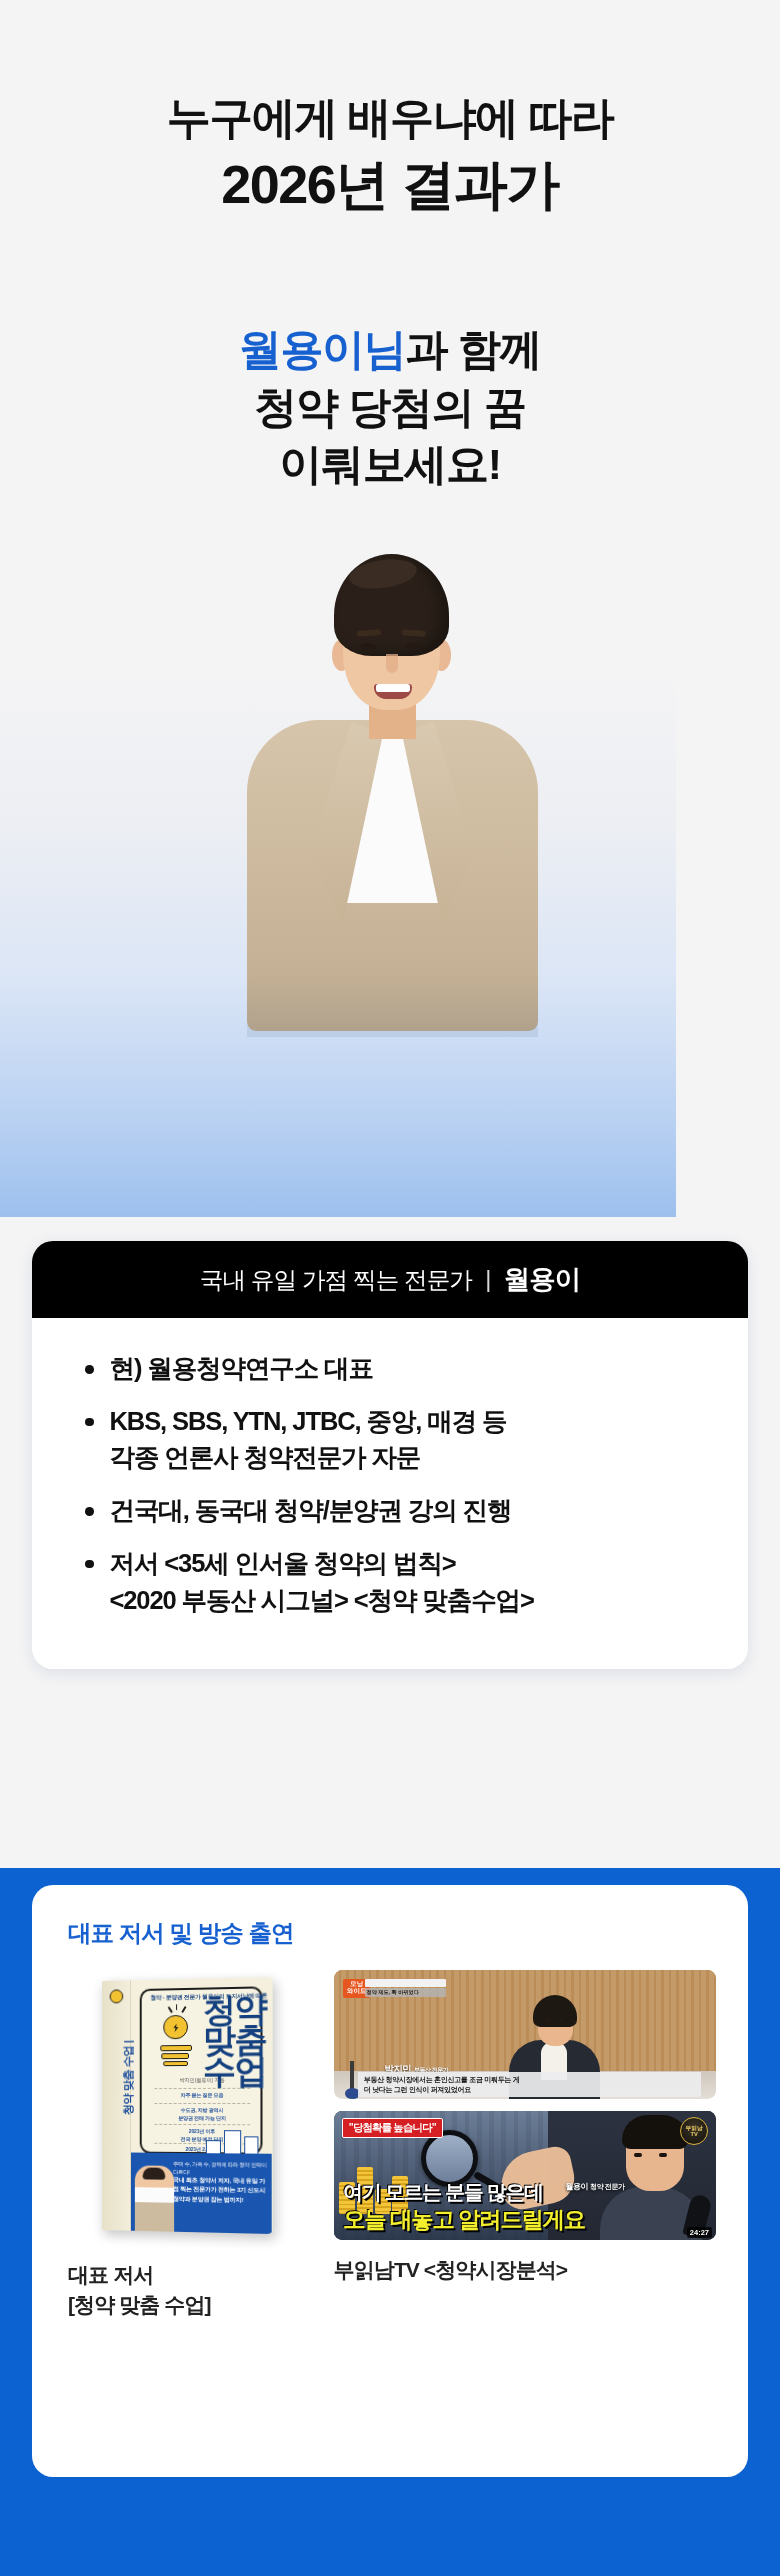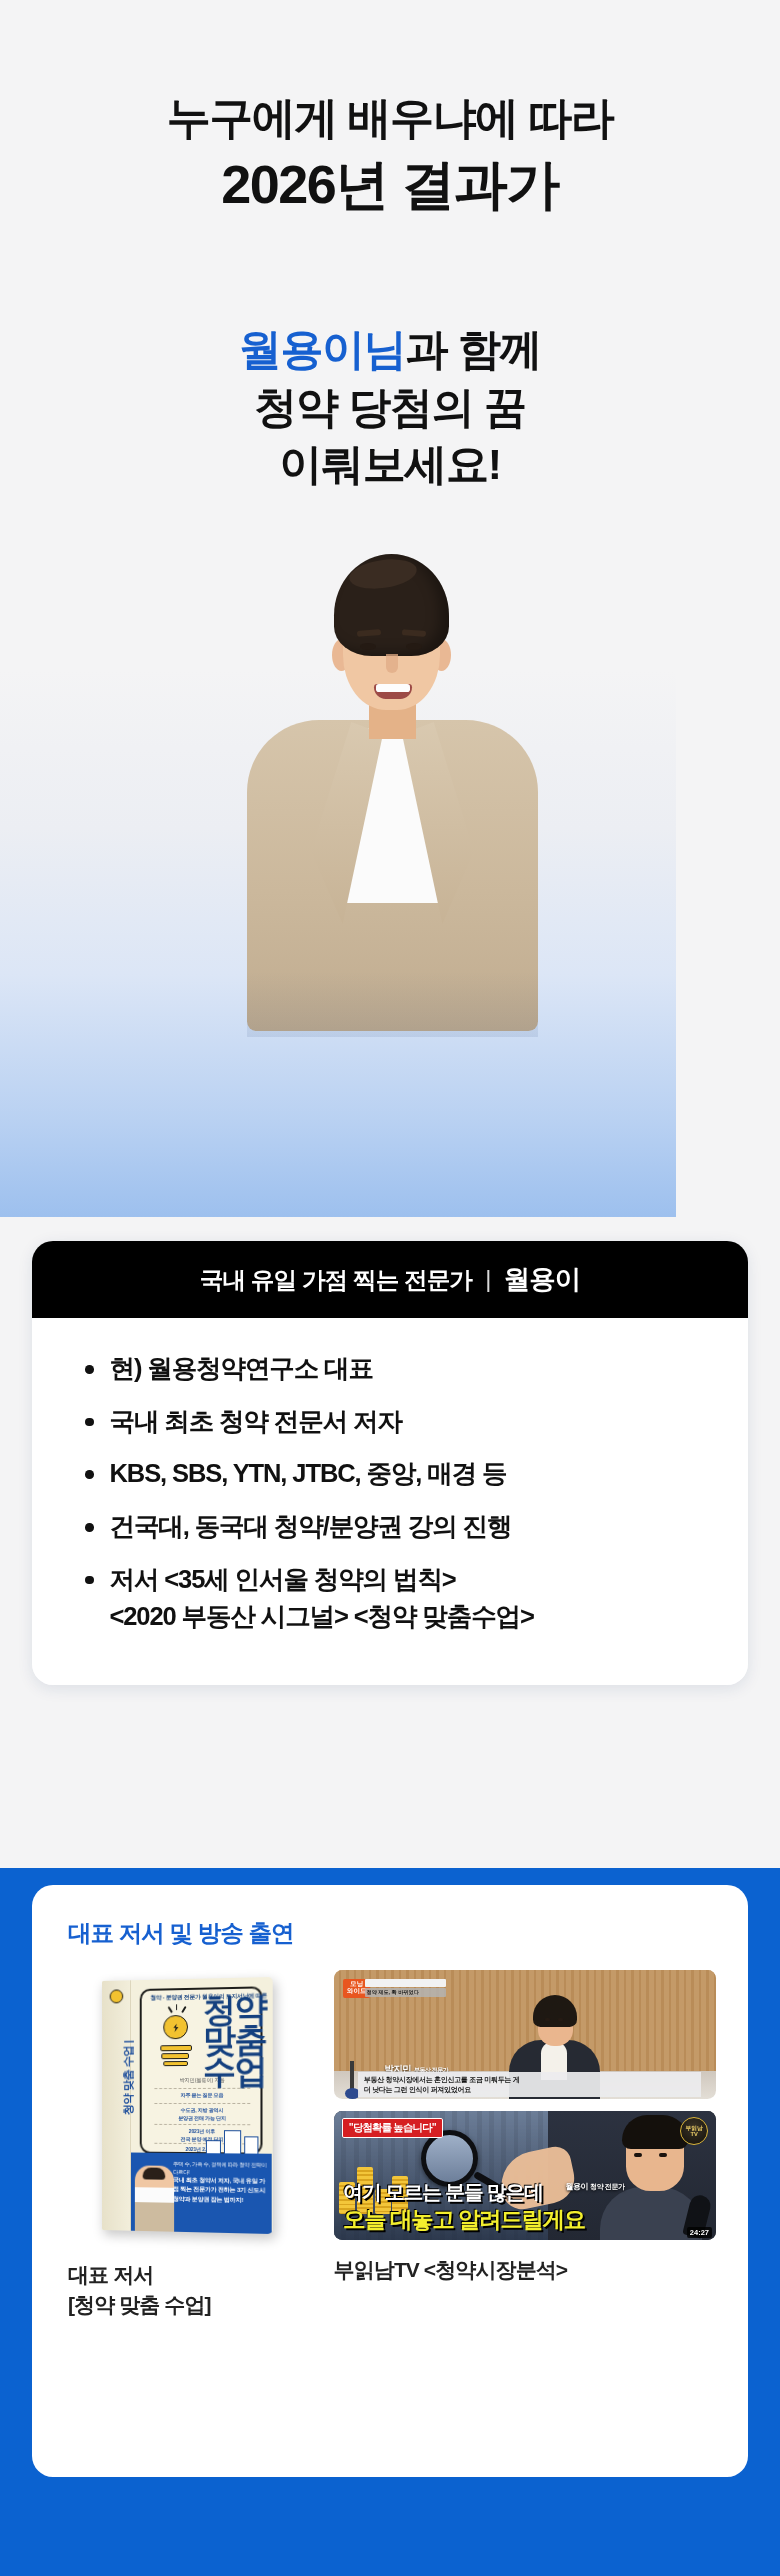--- a/index.html
+++ b/index.html
@@ -84,21 +84,21 @@
   .profile-card{
     position:absolute; left:32px; top:1241px; width:716px;
     border-radius:21px; overflow:hidden;
     box-shadow:0 3.8px 15px rgba(20,50,100,.10);
   }
   .profile-head{
     background:#000; color:#fff; height:77px;
     display:flex; align-items:center; justify-content:center; gap:13.2px;
     font-size:23.6px; letter-spacing:-0.9px;
   }
-  .profile-head .ph-pre{ font-weight:700; }
+  .profile-head .ph-pre{ font-weight:400; }
   .profile-head .ph-div{ font-weight:300; opacity:.85; }
   .profile-head .ph-name{ font-weight:800; font-size:26.4px; }
   .profile-body{ background:#fff; padding:32px 0 34px 0; }
   .bullets{ list-style:none; padding:0 0 0 53px; }
   .bullets li{
     position:relative; color:#111; font-size:25.5px; font-weight:700;
     letter-spacing:-1.1px; line-height:1.44; margin-bottom:16px; padding-left:24.5px;
   }
   .bullets li:last-child{ margin-bottom:17px; }
   .bullets li:before{
@@ -401,24 +401,22 @@
     <span class="ph-pre">국내 유일 가점 찍는 전문가</span>
     <span class="ph-div">|</span>
     <span class="ph-name">월용이</span>
   </div>
   <div class="profile-body">
     <ul class="bullets">
       <li>
         <span>현) 월용청약연구소 대표</span>
       </li>
       <li>
-        <span>국내 최초 청약 전문서 저자</span>
-      </li>
-      <li>
         <span>KBS, SBS, YTN, JTBC, 중앙, 매경 등</span>
+        <span class="cont">각종 언론사 청약전문가 자문</span>
       </li>
       <li>
         <span>건국대, 동국대 청약/분양권 강의 진행</span>
       </li>
       <li>
         <span>저서 &lt;35세 인서울 청약의 법칙&gt;</span>
         <span class="cont">&lt;2020 부동산 시그널&gt; &lt;청약 맞춤수업&gt;</span>
       </li>
     </ul>
   </div>

